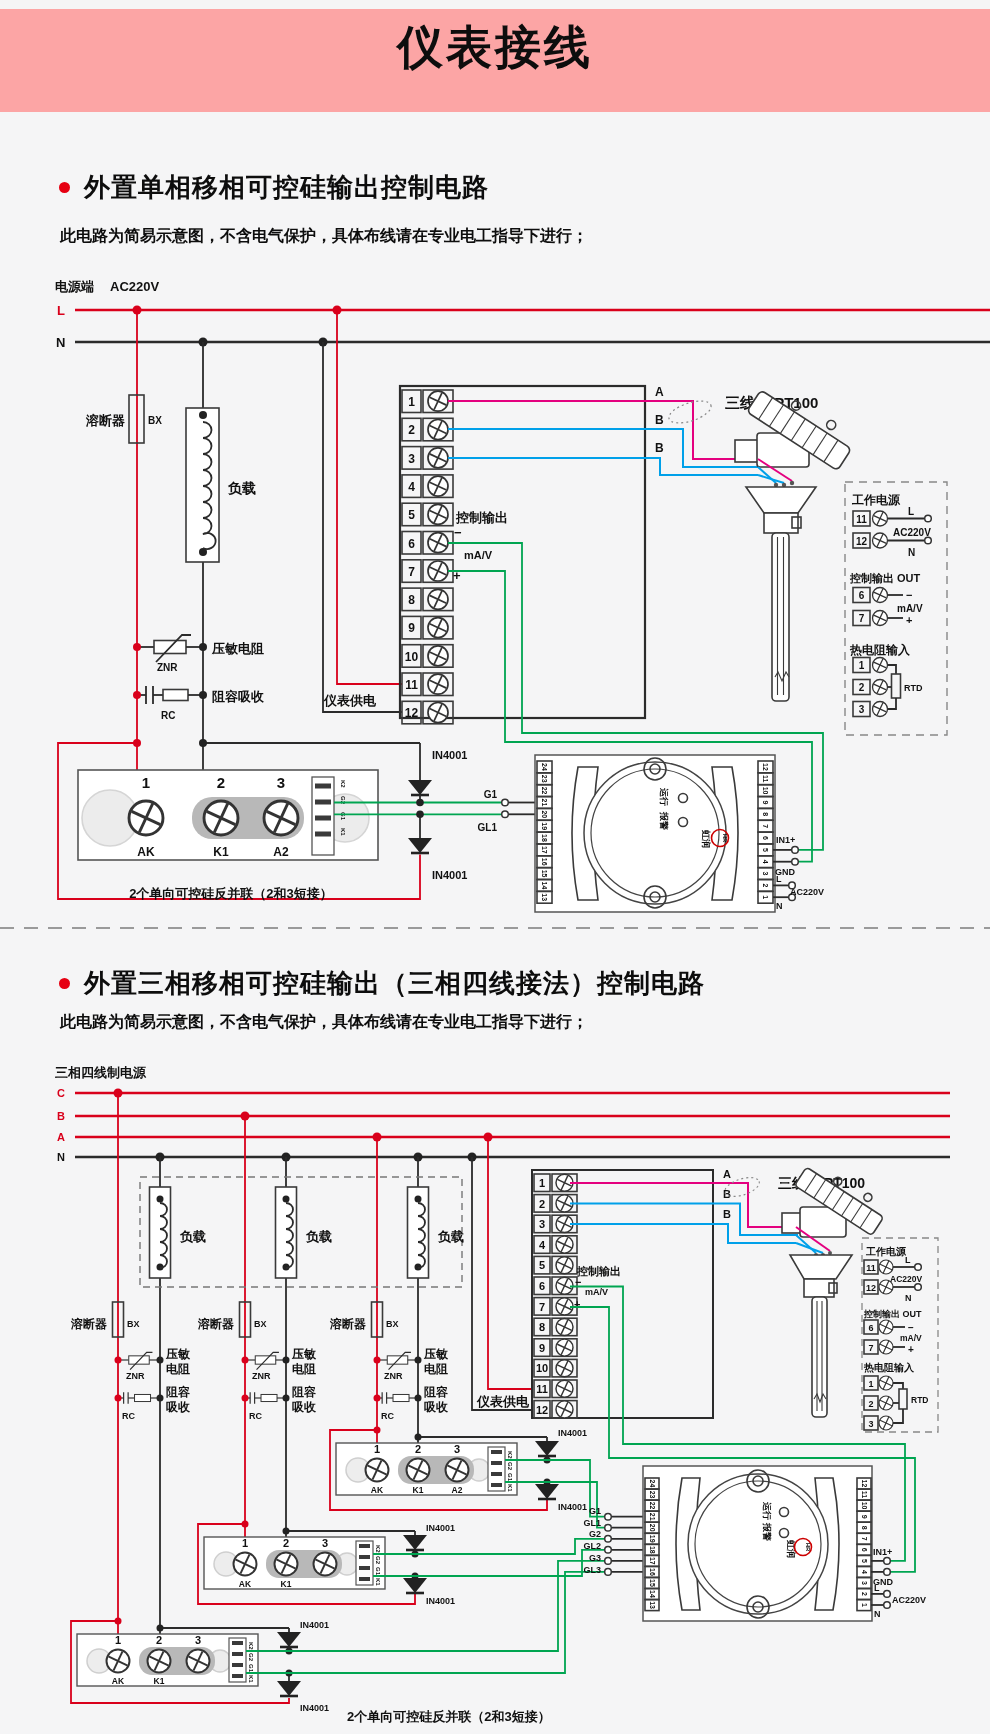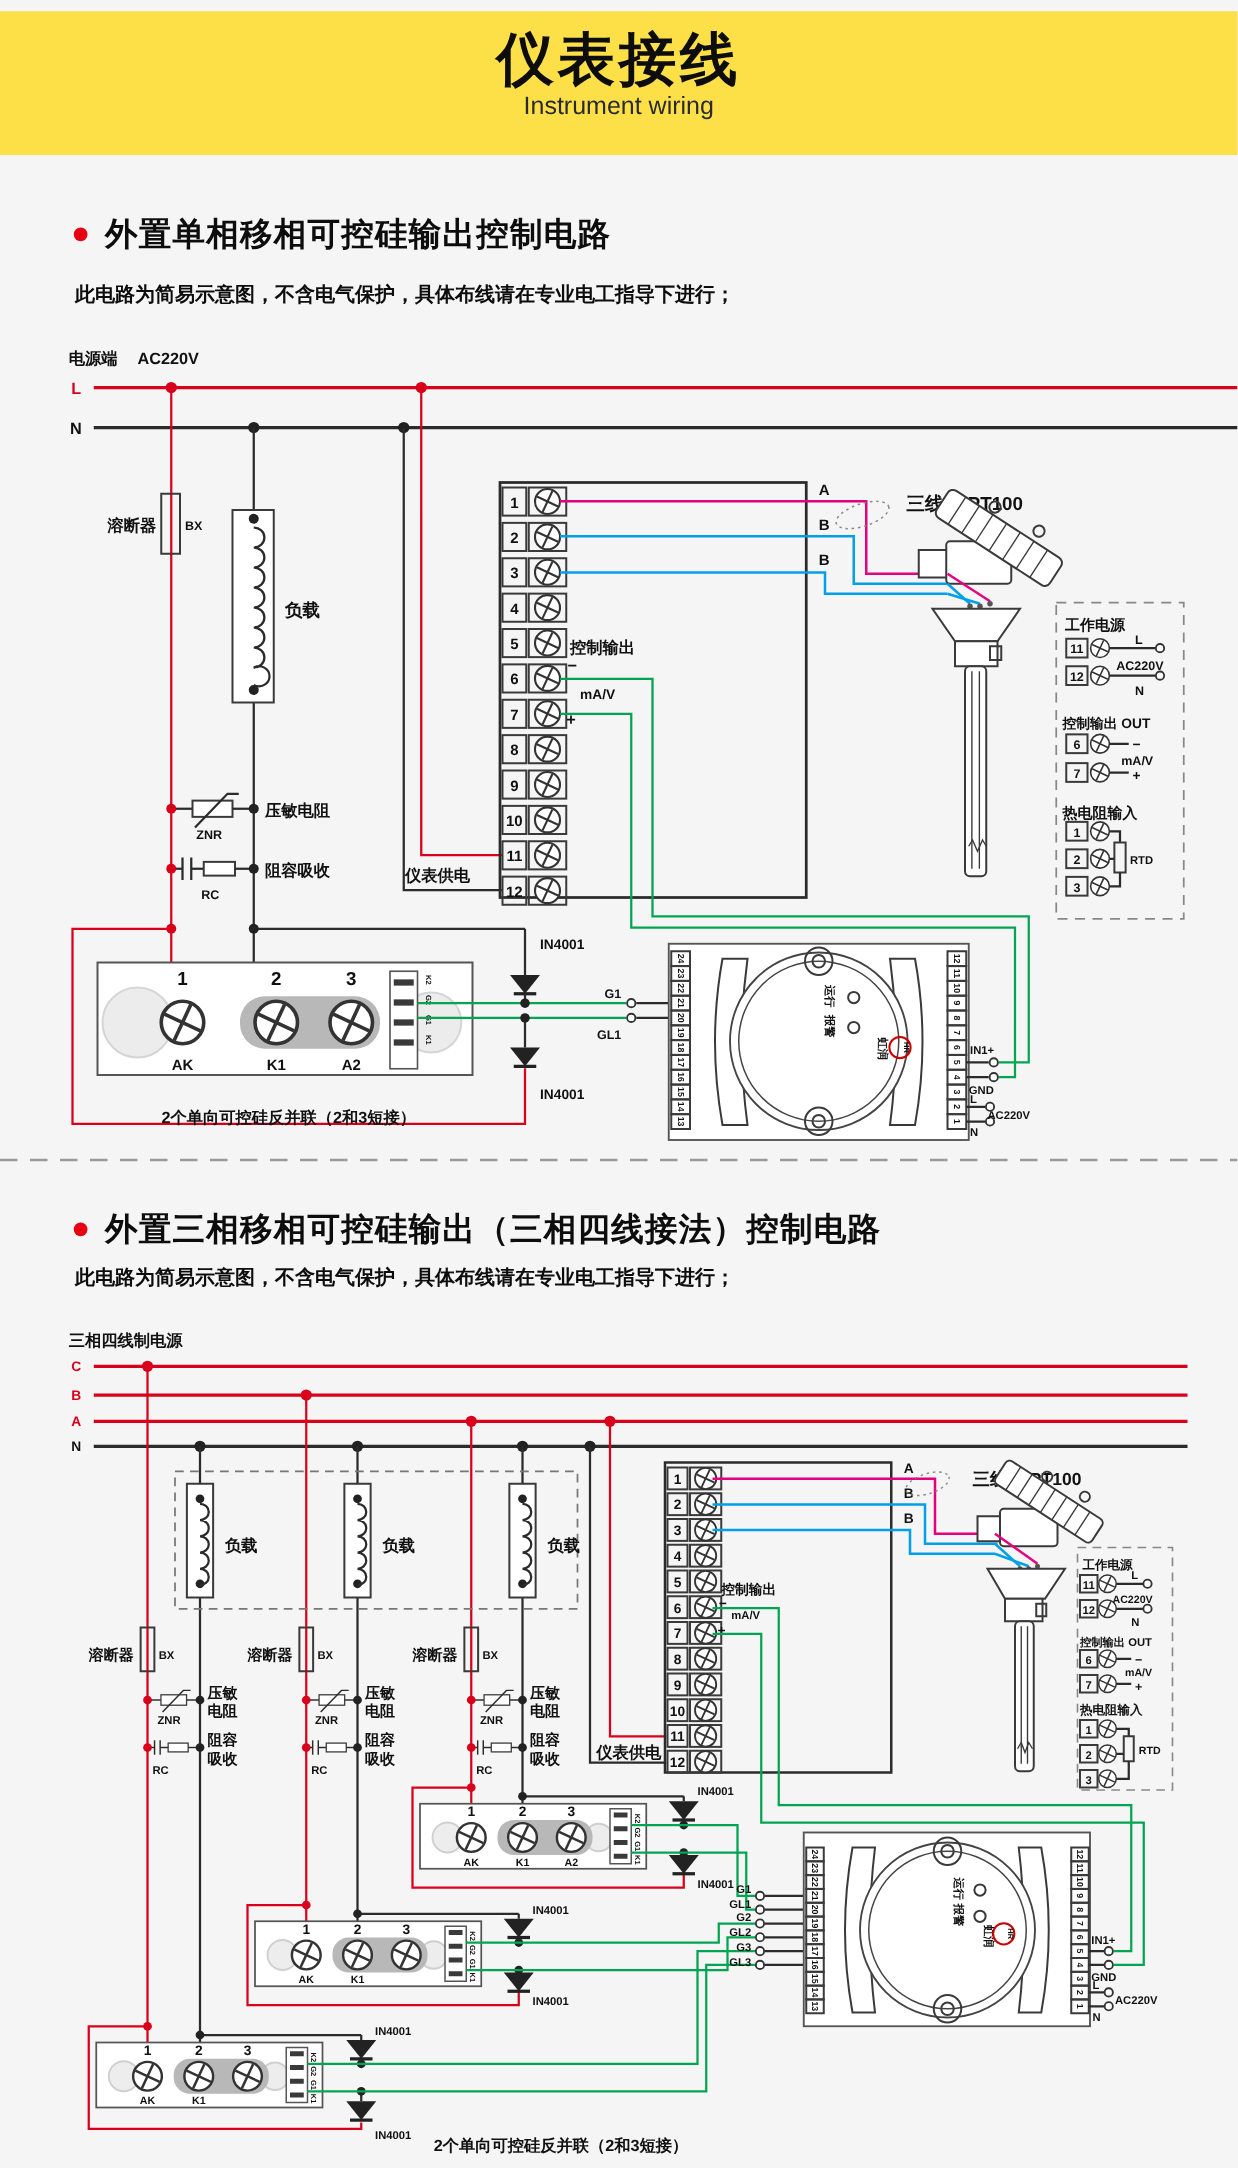--- a/index.html
+++ b/index.html
@@ -3,22 +3,22 @@
 <meta charset="utf-8">
 <style>
   html,body{margin:0;padding:0;}
   body{
     width:990px;height:1734px;position:relative;
     background:#f5f5f6;
     font-family:"Liberation Sans","DejaVu Sans",sans-serif;
     color:#111;overflow:hidden;
   }
   .header{
-    position:absolute;top:9px;left:0;width:990px;height:115px;
-    background:#fde047;text-align:center;
+    position:absolute;top:9px;left:0;width:990px;height:103px;
+    background:#fca5a5;text-align:center;
   }
   .header .title{
     font-size:46px;font-weight:bold;letter-spacing:3px;color:#0d0d0d;
     margin-top:12px;line-height:52px;
   }
   .header .subtitle{font-size:20px;color:#2a2a2a;line-height:24px;}
   .sec-head{position:absolute;left:59px;display:flex;align-items:center;gap:14px;justify-content:flex-end;}
   .sec-head .bullet{width:11px;height:11px;border-radius:50%;background:#e60012;flex:0 0 auto;}
   .sec-head .txt{font-size:26px;font-weight:bold;color:#0d0d0d;letter-spacing:1px;}
   .sec-note{position:absolute;left:60px;font-size:16px;font-weight:bold;color:#0d0d0d;}
@@ -46,21 +46,20 @@
   .wm{stroke:#e4007f;stroke-width:2;fill:none;}
   .box{fill:#ffffff;stroke:#3a3a3a;stroke-width:1.6;}
   .boxn{fill:none;stroke:#3a3a3a;stroke-width:1.6;}
   .thin{stroke:#3a3a3a;stroke-width:1.1;fill:none;}
 </style>
 </head>
 <body>
 
 <div class="header">
   <div class="title">仪表接线</div>
-  <div class="subtitle">Instrument wiring</div>
 </div>
 
 <div class="sec-head" style="top:170px;">
   <span class="bullet"></span>
   <span class="txt">外置单相移相可控硅输出控制电路</span>
 </div>
 <div class="sec-note" style="top:226px;">此电路为简易示意图，不含电气保护，具体布线请在专业电工指导下进行；</div>
 
 <svg width="990" height="655" viewBox="0 0 990 655" style="top:275px;">
   <defs>

